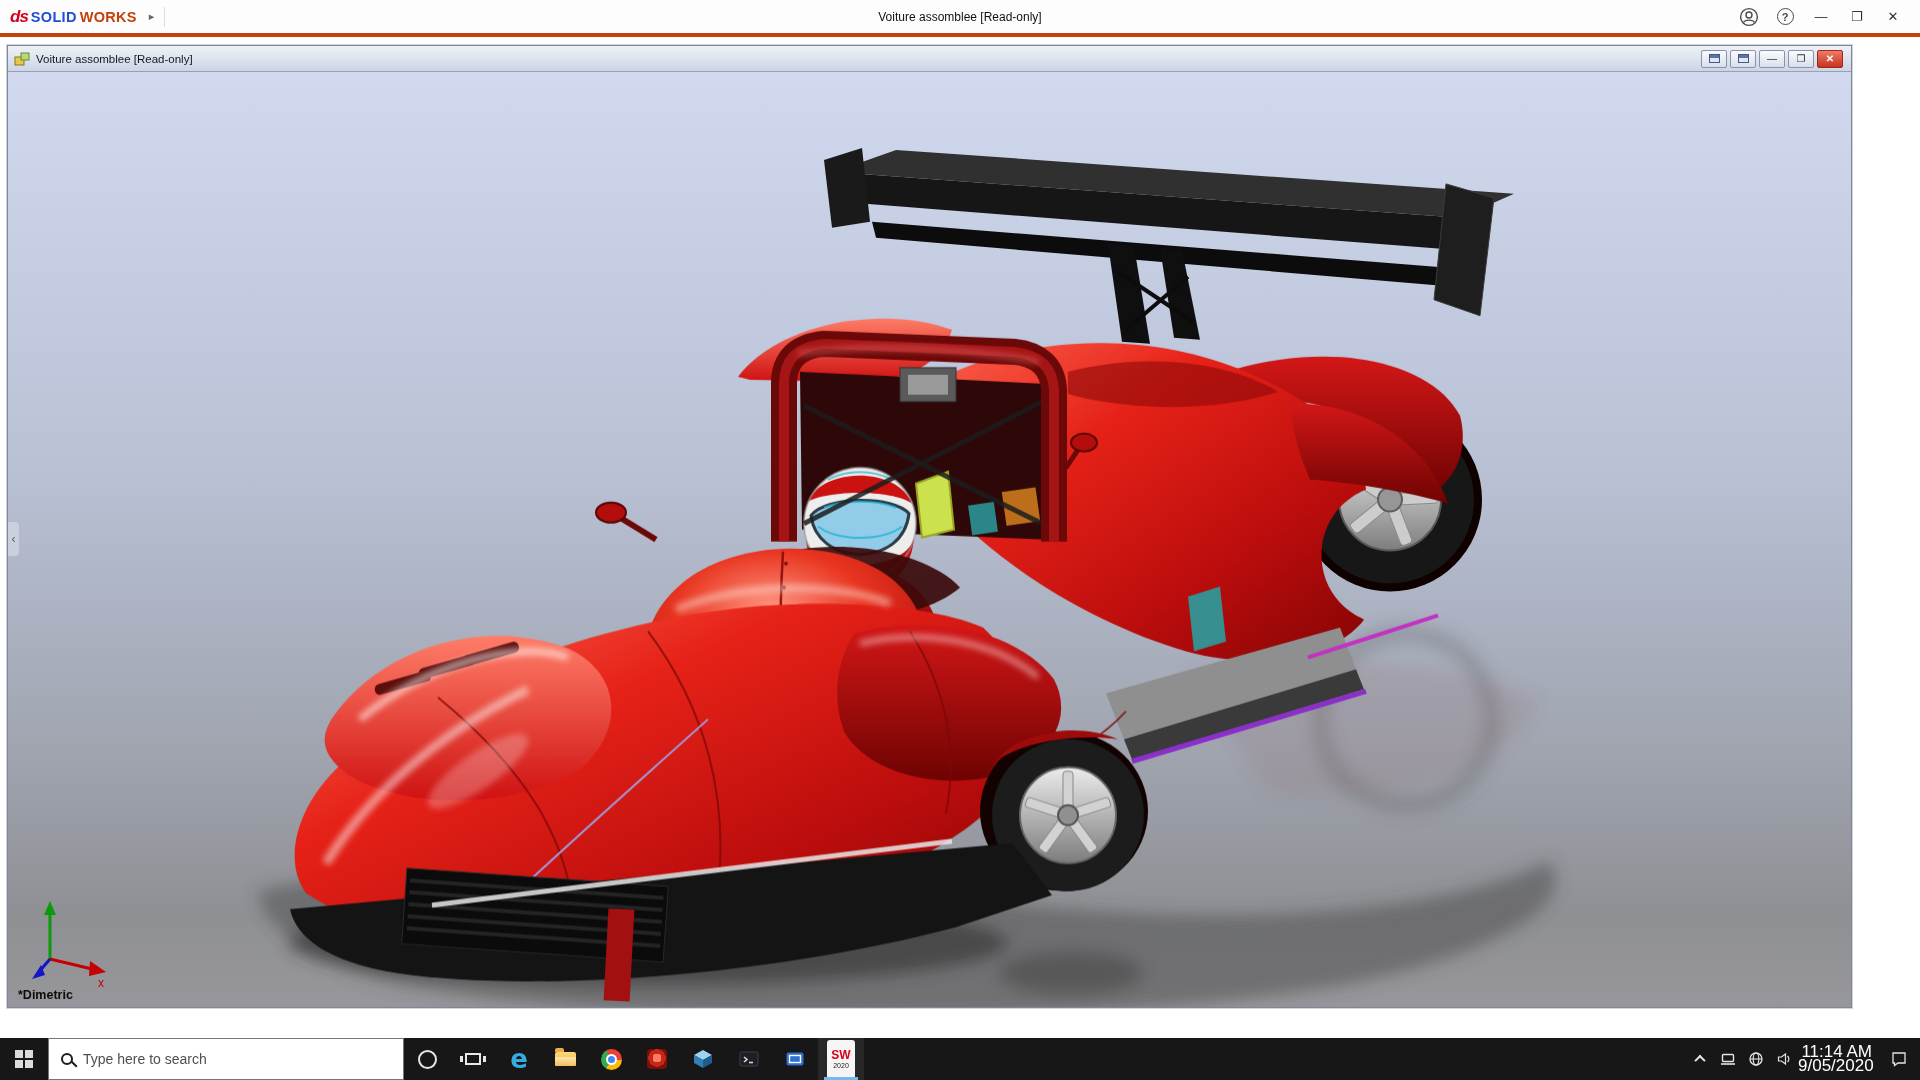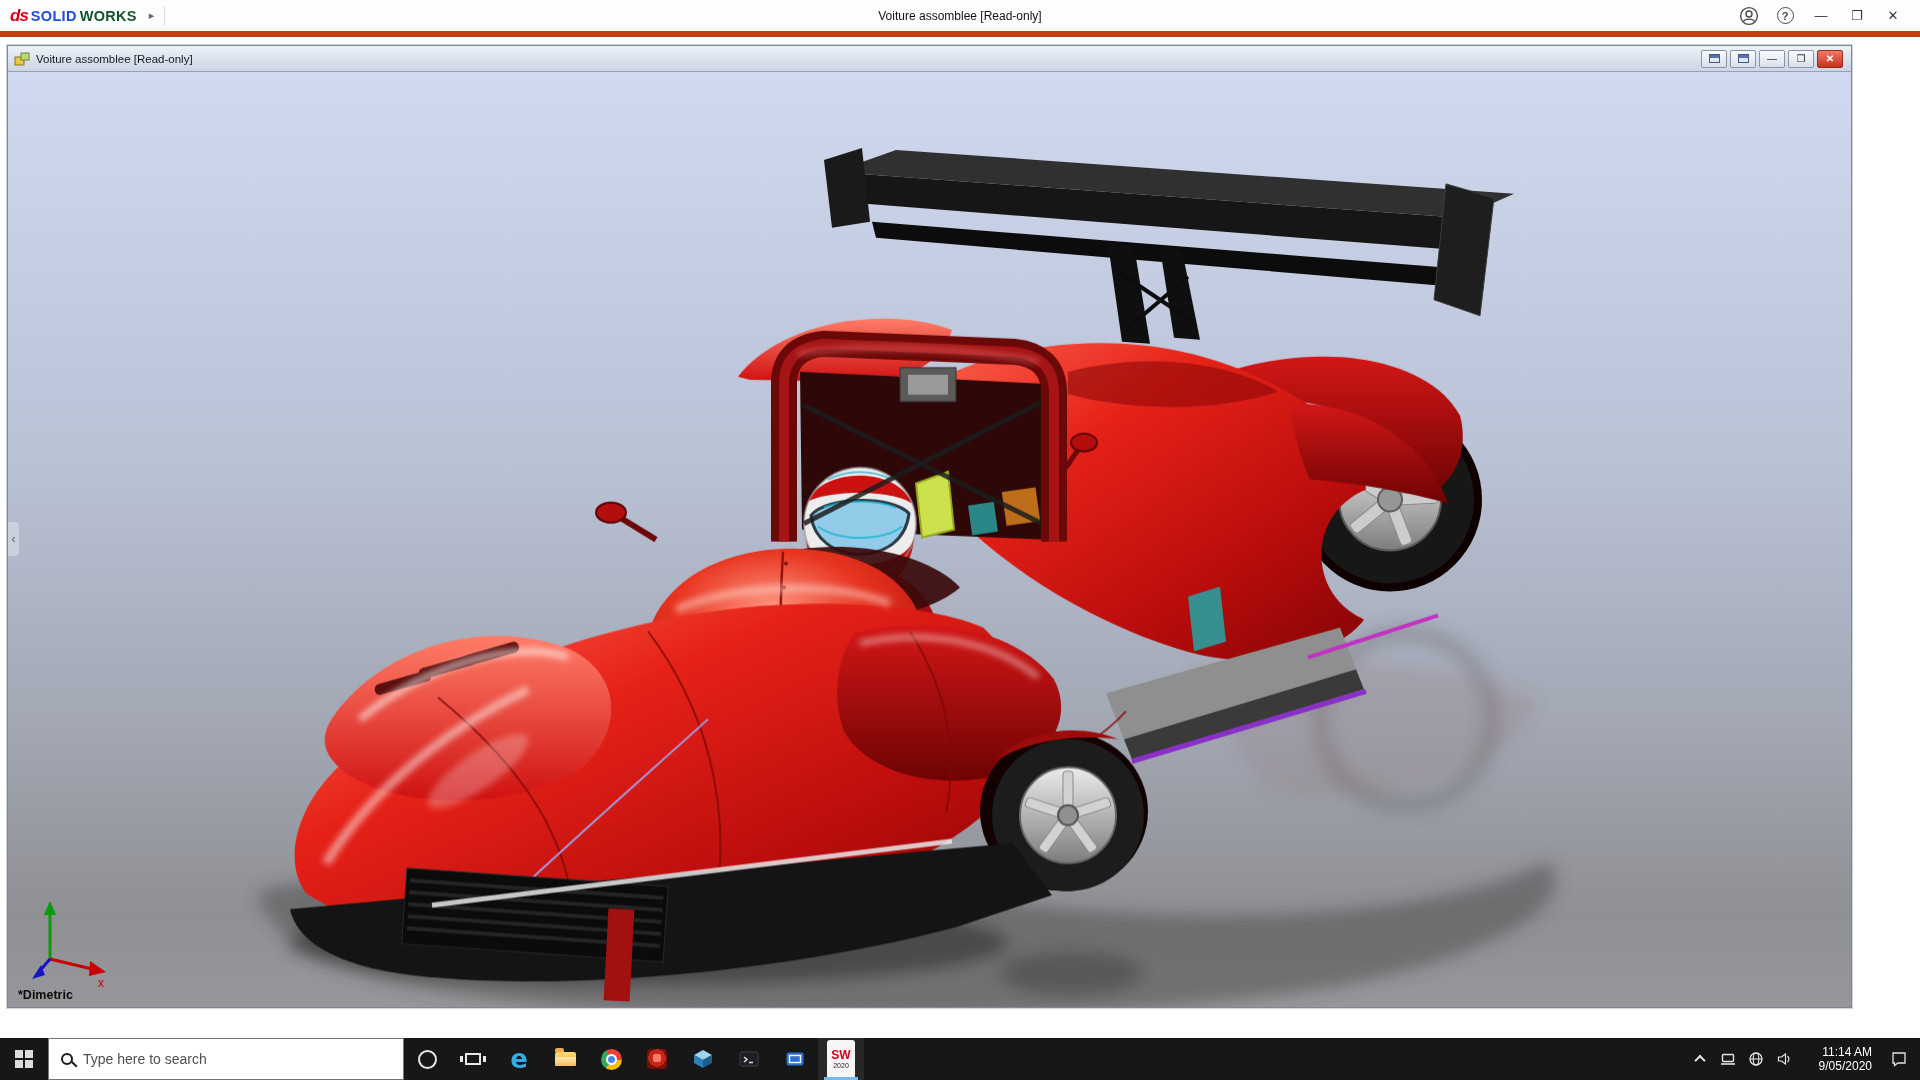--- a/index.html
+++ b/index.html
@@ -2,25 +2,25 @@
 <html><head>
 <meta charset="utf-8">
 <style>
   * { box-sizing: border-box; margin: 0; padding: 0; }
   html,body { width:1920px; height:1080px; }
   body { font-family:"Liberation Sans", sans-serif; background:#fff; overflow:hidden; }
   .screen { position:relative; width:1920px; height:1080px; background:#fff; }
 
   
   .app-titlebar { position:absolute; top:0; left:0; width:100%; height:37px; background:#fdfdfd;
-    border-bottom:6px solid #c2410c; display:flex; align-items:center; padding:0 10px; z-index:4; }
+    border-bottom:4px solid #c2410c; display:flex; align-items:center; padding:0 10px; z-index:4; }
   .logo { display:flex; align-items:baseline; gap:3px; }
   .logo-ds { color:#d6001c; font-weight:bold; font-style:italic; font-size:17px; letter-spacing:-1px; }
   .logo-solid { color:#1d4ed8; font-weight:bold; font-size:14.5px; letter-spacing:.3px; }
-  .logo-works { color:#14532d; font-weight:bold; font-size:14.5px; letter-spacing:.3px; }
+  .logo-works { color:#c2410c; font-weight:bold; font-size:14.5px; letter-spacing:.3px; }
   .logo-expand { color:#666; font-size:11px; margin-left:12px; cursor:pointer; }
   .logo-divider { width:1px; height:20px; background:#dcdcdc; margin-left:10px; }
   .app-title { position:absolute; left:50%; transform:translateX(-50%); font-size:12px; color:#111; white-space:nowrap; }
   .app-controls { margin-left:auto; display:flex; align-items:center; gap:2px; }
   .app-ctrl { width:34px; height:30px; display:flex; align-items:center; justify-content:center;
     font-size:13px; color:#333; cursor:pointer; }
   .help-circle { width:17px; height:17px; border:1.5px solid #4a4a4a; border-radius:50%; font-size:11px;
     display:flex; align-items:center; justify-content:center; color:#4a4a4a; font-weight:bold; }
 
   
@@ -72,21 +72,21 @@
   .redapp { width:20px; height:20px; border-radius:4px;
     background:radial-gradient(circle at 50% 45%, #ff7a66 0 29%, #c22818 30% 58%, #7c0f08 59%); }
   .sw-badge { width:28px; height:39px; background:#f5f5f5; border-radius:3px; display:flex; flex-direction:column;
     align-items:center; justify-content:center; line-height:1; }
   .sw-top { color:#d6001c; font-weight:bold; font-size:12px; }
   .sw-bottom { font-size:7px; color:#222; margin-top:1px; }
   .tray { margin-left:auto; display:flex; align-items:center; }
   .tray-btn { width:28px; height:42px; display:flex; align-items:center; justify-content:center; background:transparent;
     border:none; cursor:pointer; }
   .chev-up { width:8px; height:8px; border-left:2px solid #e6e6e6; border-top:2px solid #e6e6e6; transform:rotate(45deg) translate(1px,1px); }
-  .clock { width:80px; text-align:right; color:#fff; font-size:12px; line-height:14px; padding-right:6px; cursor:pointer; }
+  .clock { width:80px; text-align:right; color:#fff; font-size:17px; line-height:14px; padding-right:6px; cursor:pointer; }
   .notif { width:42px; height:42px; display:flex; align-items:center; justify-content:center; background:transparent; border:none; cursor:pointer; }
 </style>
 </head>
 <body>
 
 <div class="screen">
 
   <header class="app-titlebar">
     <div class="logo">
       <span class="logo-ds">ds</span>

